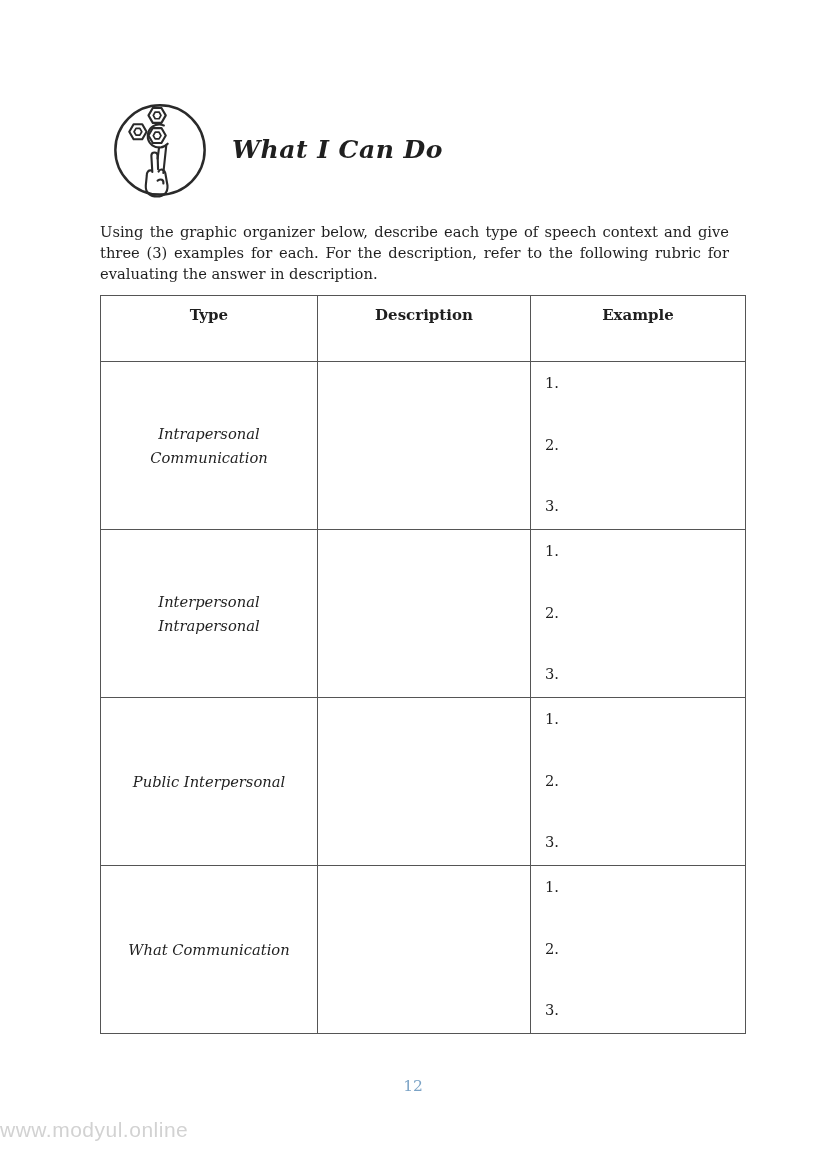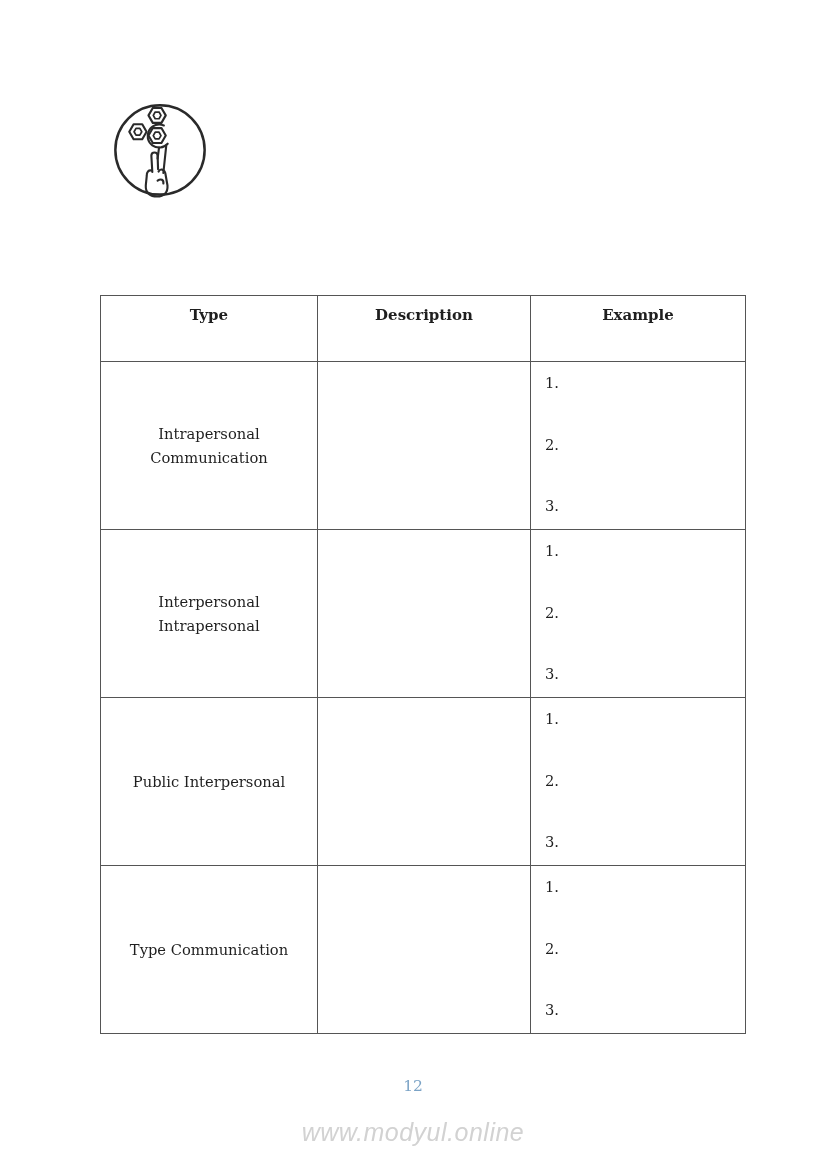--- a/index.html
+++ b/index.html
@@ -63,20 +63,21 @@
   .organizer td{height:168px;}
   td.type-cell{
     text-align:center;
     vertical-align:middle;
     font-size:14.7px;
   }
   td.type-cell .type-label{
     display:inline-block;
     max-width:175px;
     line-height:1.6;
+    font-style:italic;
   }
   td.desc-cell{background:#ffffff;}
   td.example-cell{vertical-align:top;}
   .examples{
     height:140px;
     margin:12px 10px 0 14px;
     display:flex;
     flex-direction:column;
     justify-content:space-between;
     font-size:14.7px;
@@ -84,26 +85,25 @@
   .page-number{
     position:absolute;top:1077px;left:0;
     width:100%;
     text-align:center;
     font-size:15.5px;
     color:var(--page-number);
   }
   .watermark{
     position:absolute;top:1118px;left:0;
     width:100%;
-    text-align:center;
-    font-size:25px;
+    text-align:left;
+    font-size:21px;
     letter-spacing:0.5px;
     color:var(--watermark);
     font-family:"Liberation Sans","DejaVu Sans",sans-serif;
-    font-style:italic;
   }
 </style>
 </head>
 <body>
 
 <div class="page">
 
   <div class="header">
     <div class="icon-wrap">
       <svg viewBox="0 0 100 100" aria-hidden="true">
@@ -125,22 +125,24 @@
           <path d="M56.5,46.5 L53.5,75"></path>
 
           <path d="M42,74 L41,57 C41,52.5 47.5,52.5 47.5,57 L48,71"></path>
 
           <path d="M41.5,72.5 C38,71.5 36,74 36.2,78 L35.2,88 C34.7,96 40,99.5 47,99.5 C54,99.5 58.3,95.5 57.8,88 L55.5,75 C54,70.5 50,70.5 48.5,73.5"></path>
 
           <path d="M47.5,83 C51,80.5 54,82 53.5,86"></path>
         </g>
       </svg>
     </div>
+    <h1 class="page-title">What I Can Do</h1>
   </div>
 
+  <p class="instructions">Using the graphic organizer below, describe each type of speech context and give three (3) examples for each. For the description, refer to the following rubric for evaluating the answer in description.</p>
 
   <table class="organizer">
     <colgroup>
       <col style="width:217px">
         <col style="width:213px">
         <col style="width:215px">
     </colgroup>
     <thead>
       <tr>
         <th>Type</th>
@@ -183,21 +185,21 @@
         <td class="example-cell">
           <div class="examples">
             <div>1.</div>
             <div>2.</div>
             <div>3.</div>
           </div>
         </td>
       </tr>
       <tr>
         <td class="type-cell">
-          <span class="type-label">Type Communication</span>
+          <span class="type-label">What Communication</span>
         </td>
         <td class="desc-cell"></td>
         <td class="example-cell">
           <div class="examples">
             <div>1.</div>
             <div>2.</div>
             <div>3.</div>
           </div>
         </td>
       </tr>

